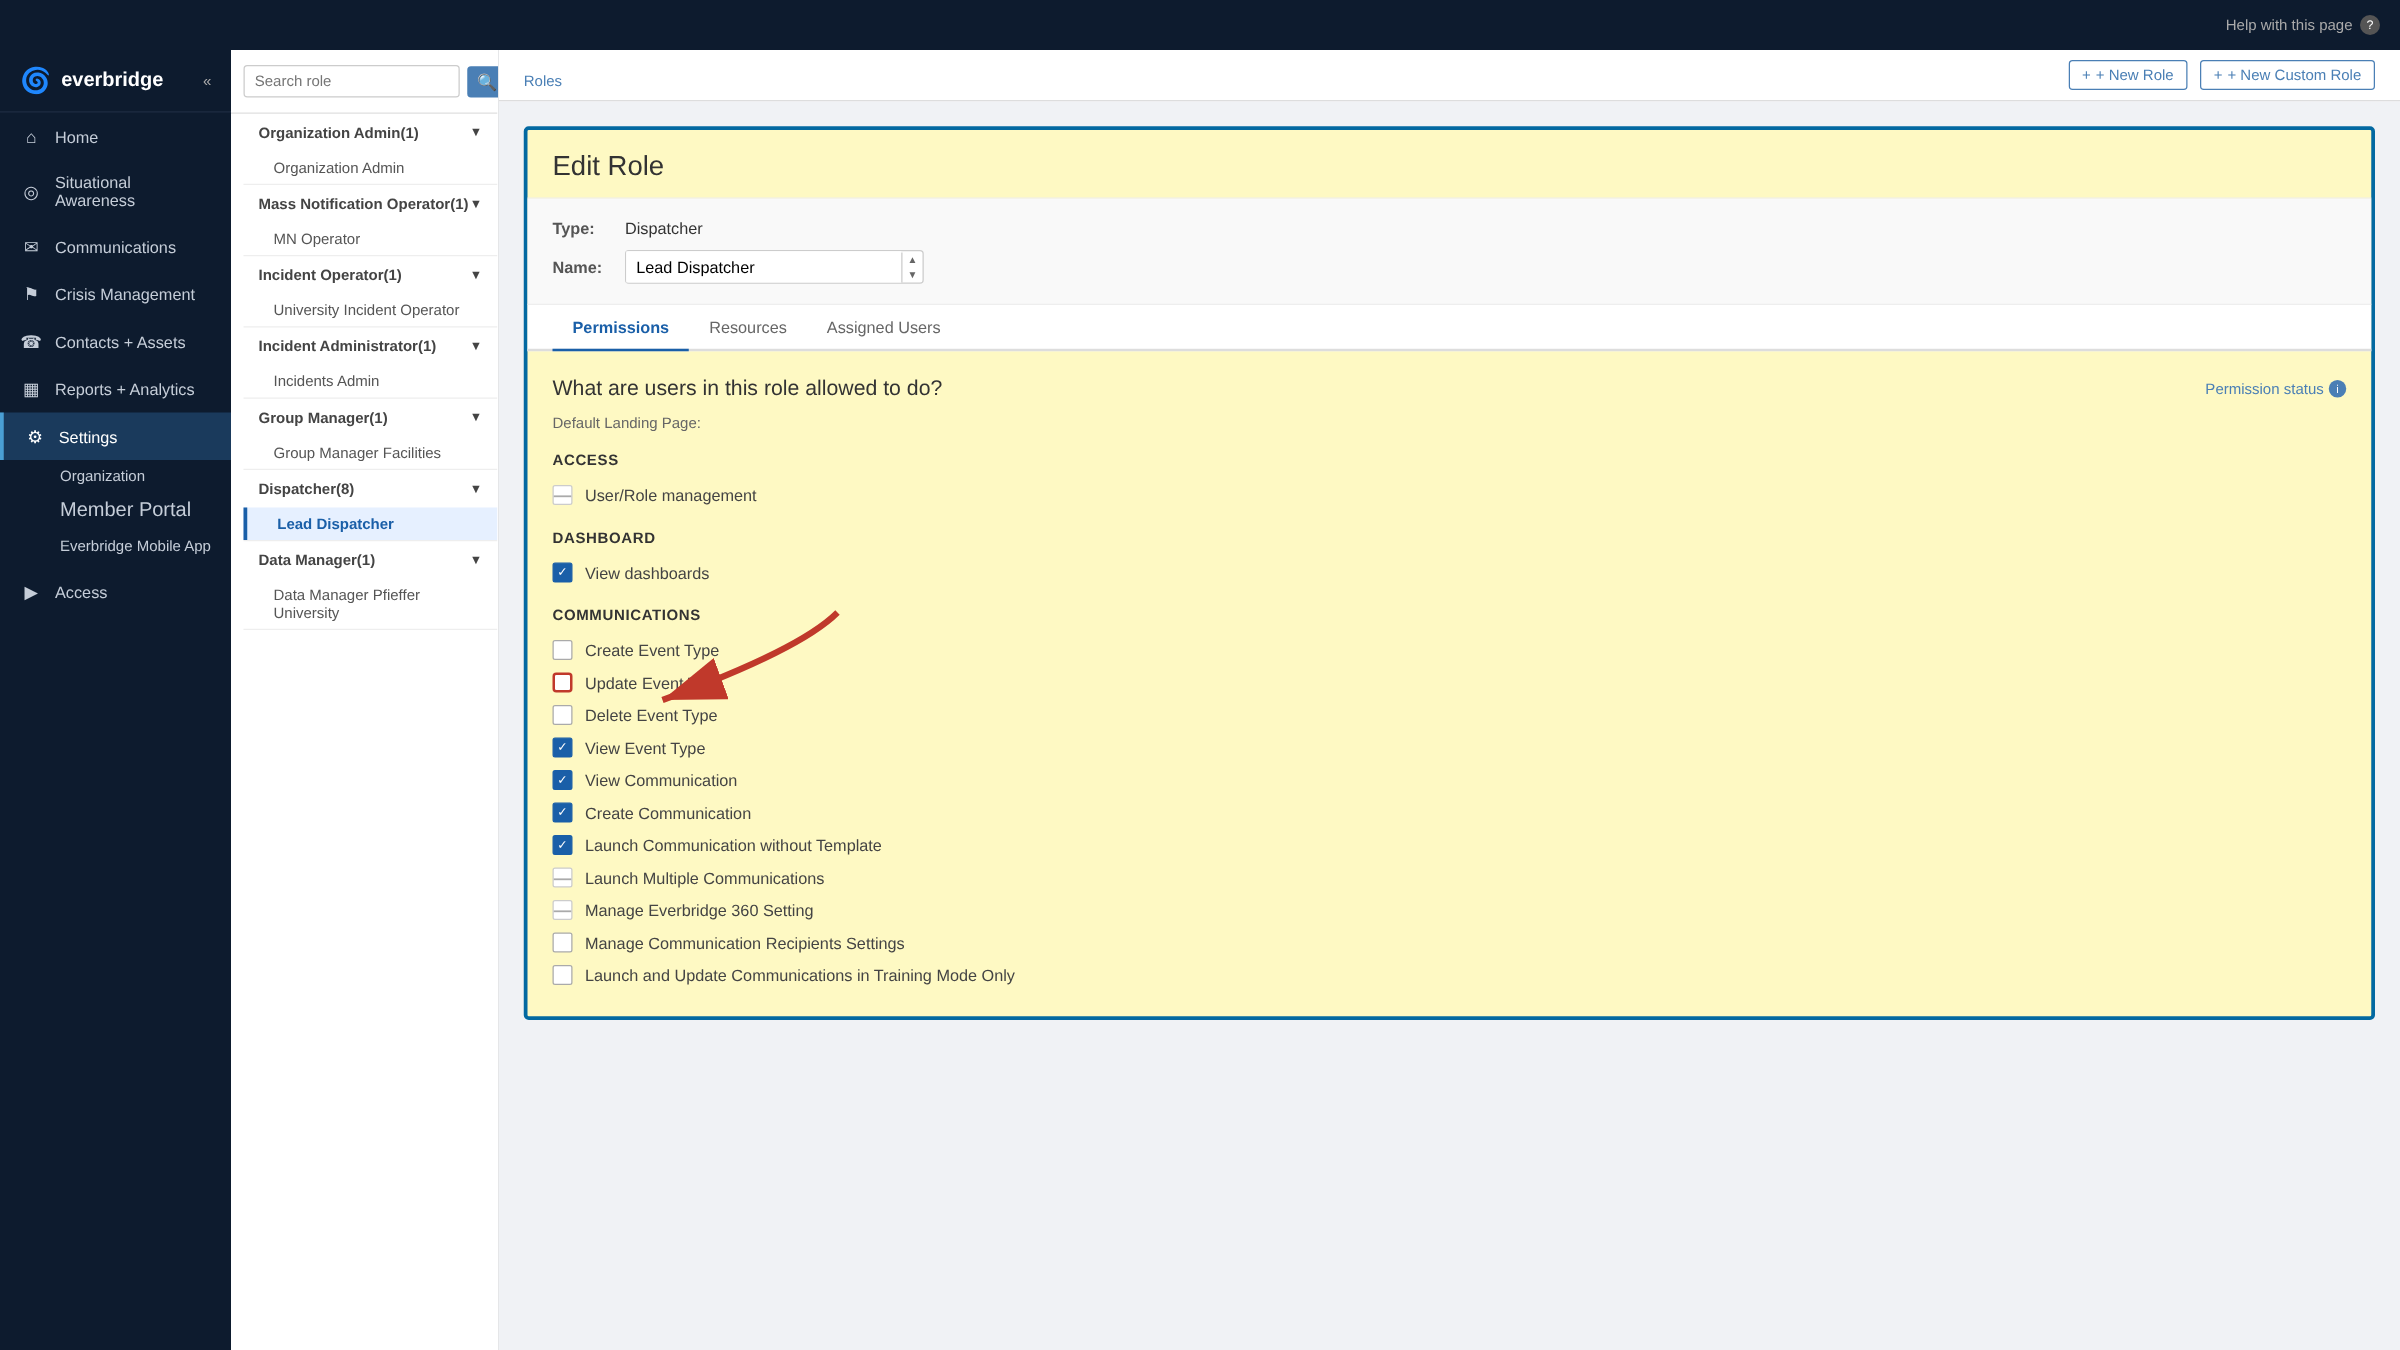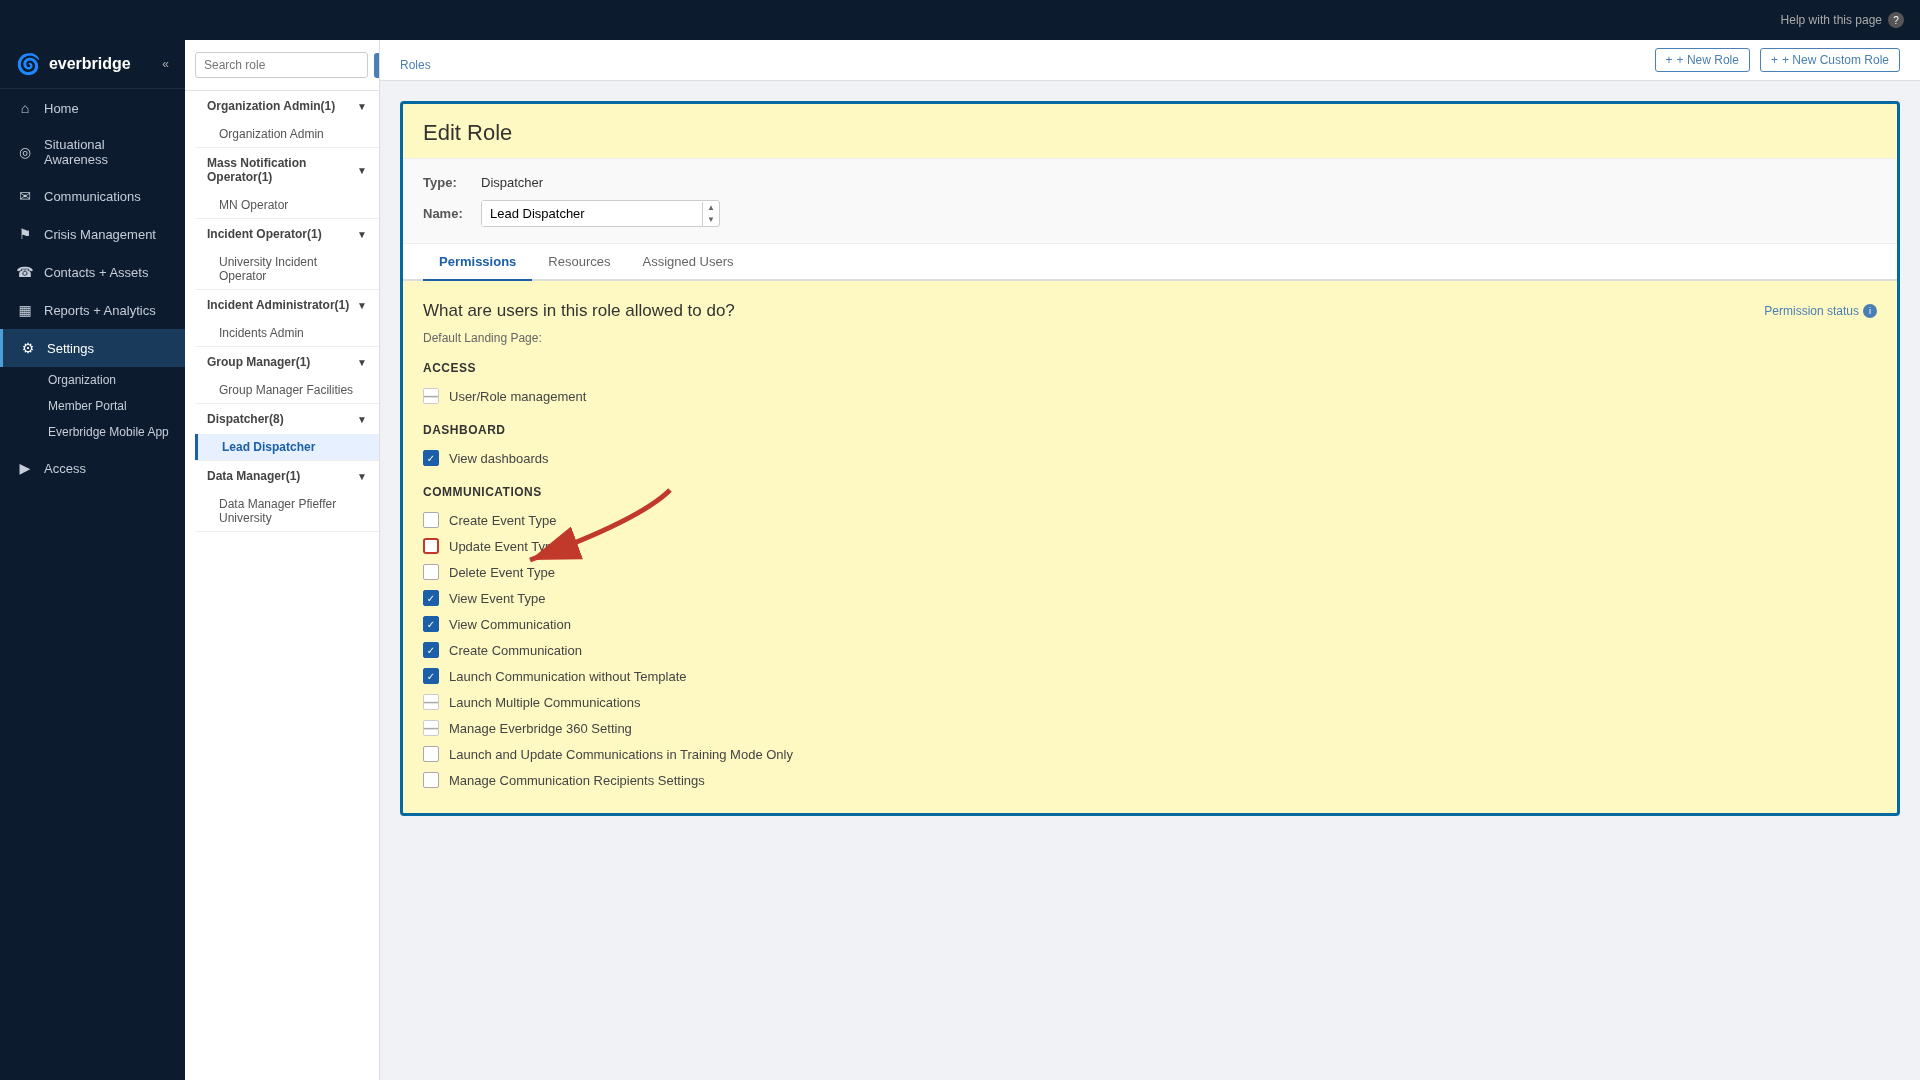--- a/index.html
+++ b/index.html
@@ -14,21 +14,21 @@
     .left-nav { width: 185px; background: #0d1b2e; color: #ccc; display: flex; flex-direction: column; flex-shrink: 0; overflow-y: auto; }
     .logo-area { padding: 12px 16px; display: flex; align-items: center; gap: 8px; border-bottom: 1px solid #1e2d42; }
     .logo-text { color: #fff; font-size: 16px; font-weight: bold; }
     .collapse-btn { color: #aaa; margin-left: auto; cursor: pointer; font-size: 12px; }
 
     .nav-item { display: flex; align-items: center; gap: 10px; padding: 10px 16px; cursor: pointer; color: #c5cdd8; font-size: 13px; }
     .nav-item.active { background: #1a3a5c; color: #fff; border-left: 3px solid #4a9fd4; }
     .nav-icon { width: 18px; height: 18px; display: flex; align-items: center; justify-content: center; font-size: 14px; flex-shrink: 0; }
 
     
-    .second-panel { width: 195px; background: #fff; border-right: 1px solid #ddd; display: flex; flex-direction: column; flex-shrink: 0; overflow-y: auto; }
+    .second-panel { width: 214px; background: #fff; border-right: 1px solid #ddd; display: flex; flex-direction: column; flex-shrink: 0; overflow-y: auto; }
     .panel-header { padding: 12px 10px; border-bottom: 1px solid #e0e0e0; display: flex; align-items: center; gap: 6px; }
     .search-input { flex: 1; border: 1px solid #ccc; border-radius: 3px; padding: 5px 8px; font-size: 12px; outline: none; }
     .search-btn { background: #4a7fb5; border: none; color: #fff; padding: 5px 8px; border-radius: 3px; cursor: pointer; font-size: 13px; }
 
     .role-group { border-bottom: 1px solid #eee; margin-left: 10px; }
     .role-group-header { display: flex; justify-content: space-between; align-items: center; padding: 8px 12px; cursor: pointer; color: #444; font-size: 12px; font-weight: 600; }
     .role-item { padding: 6px 12px 6px 24px; font-size: 12px; color: #555; cursor: pointer; }
     .role-item.active { background: #e6f0ff; color: #1a5fa8; font-weight: 600; border-left: 3px solid #1a5fa8; }
 
     
@@ -115,21 +115,21 @@
       <span>Reports + Analytics</span>
     </div>
     <div class="nav-item active">
       <span class="nav-icon">⚙</span>
       <span>Settings</span>
     </div>
     <div style="padding-left: 36px;">
       <div class="nav-item" style="padding: 6px 12px; font-size:12px;">
         <span>Organization</span>
       </div>
-      <div class="nav-item" style="padding: 6px 12px; font-size:12px;">
+      <div class="nav-item" style="padding: 6px 12px; font-size:16px;">
         <span>Member Portal</span>
       </div>
       <div class="nav-item" style="padding: 6px 12px; font-size:12px;">
         <span>Everbridge Mobile App</span>
       </div>
     </div>
     <div class="nav-item" style="margin-top:4px;">
       <span class="nav-icon">▶</span>
       <span>Access</span>
     </div>
@@ -303,25 +303,25 @@
                 <div class="perm-row">
                   <div class="cb dash">—</div>
                   <span>Launch Multiple Communications</span>
                 </div>
                 <div class="perm-row">
                   <div class="cb dash">—</div>
                   <span>Manage Everbridge 360 Setting</span>
                 </div>
                 <div class="perm-row">
                   <div class="cb"></div>
+                  <span>Manage Communication Recipients Settings</span>
+                </div>
+                <div class="perm-row">
+                  <div class="cb"></div>
                   <span>Launch and Update Communications in Training Mode Only</span>
-                </div>
-                <div class="perm-row">
-                  <div class="cb"></div>
-                  <span>Manage Communication Recipients Settings</span>
                 </div>
               </div>
             </div>
         </div>
       </div>
     </div>
   </div>
 </div>
 
 <svg style="position:fixed; left:440px; top:480px; width:260px; height:120px; pointer-events:none; z-index:999;">

